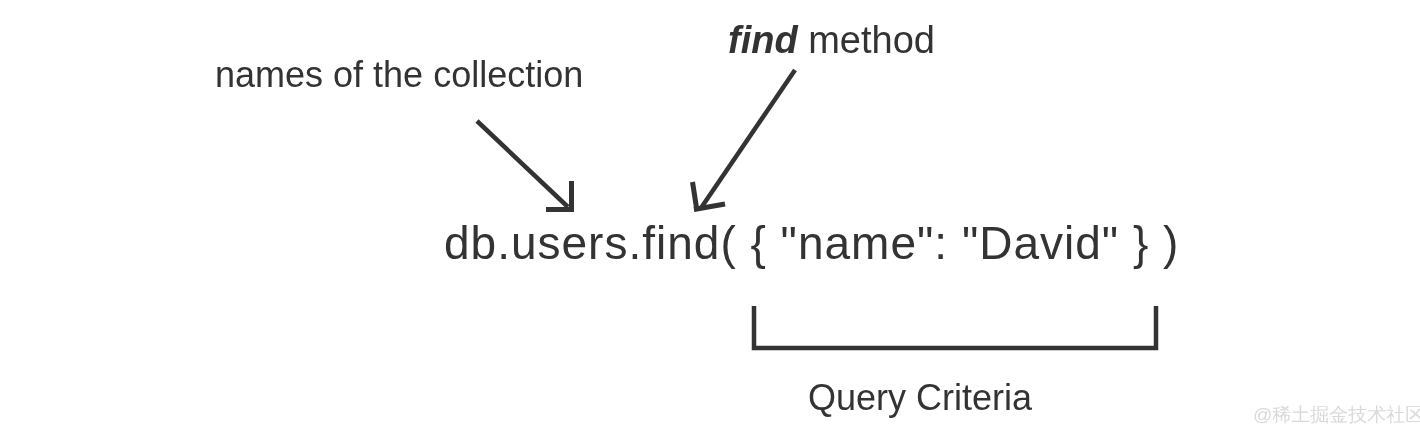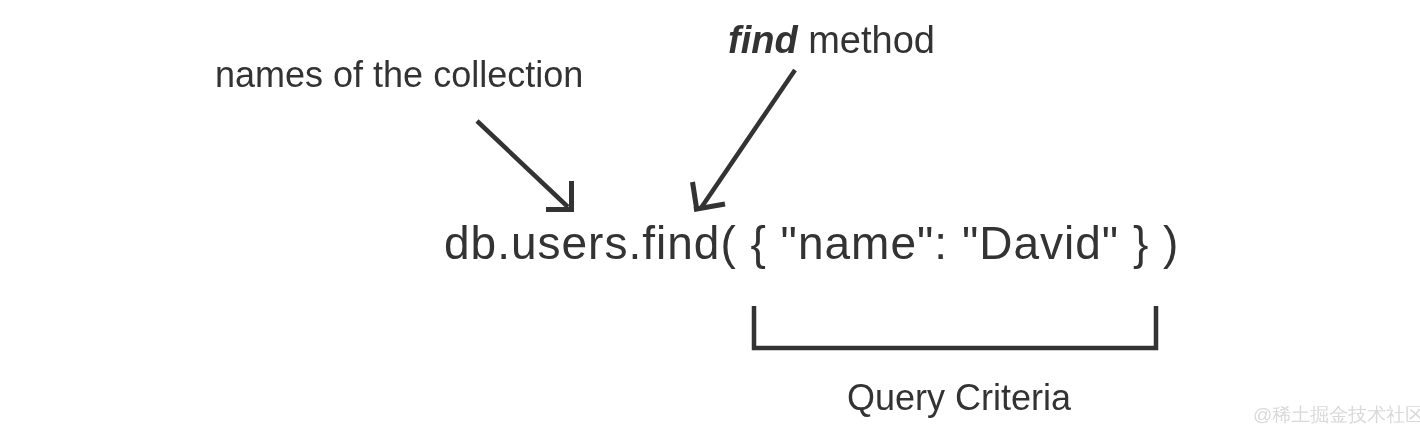--- a/index.html
+++ b/index.html
@@ -29,21 +29,21 @@
     font-size: 36px;
   }
 
   .code-line {
     left: 444px; top: 220px;
     font-size: 46px;
     letter-spacing: 1px;
   }
 
   .label-query {
-    left: 847px; top: 380px;
+    left: 808px; top: 380px;
     font-size: 36px;
   }
 
   .watermark {
     left: 1253px; top: 405px;
     font-size: 19px;
     color: #d9d9d9;
   }
 
   svg.overlay {

